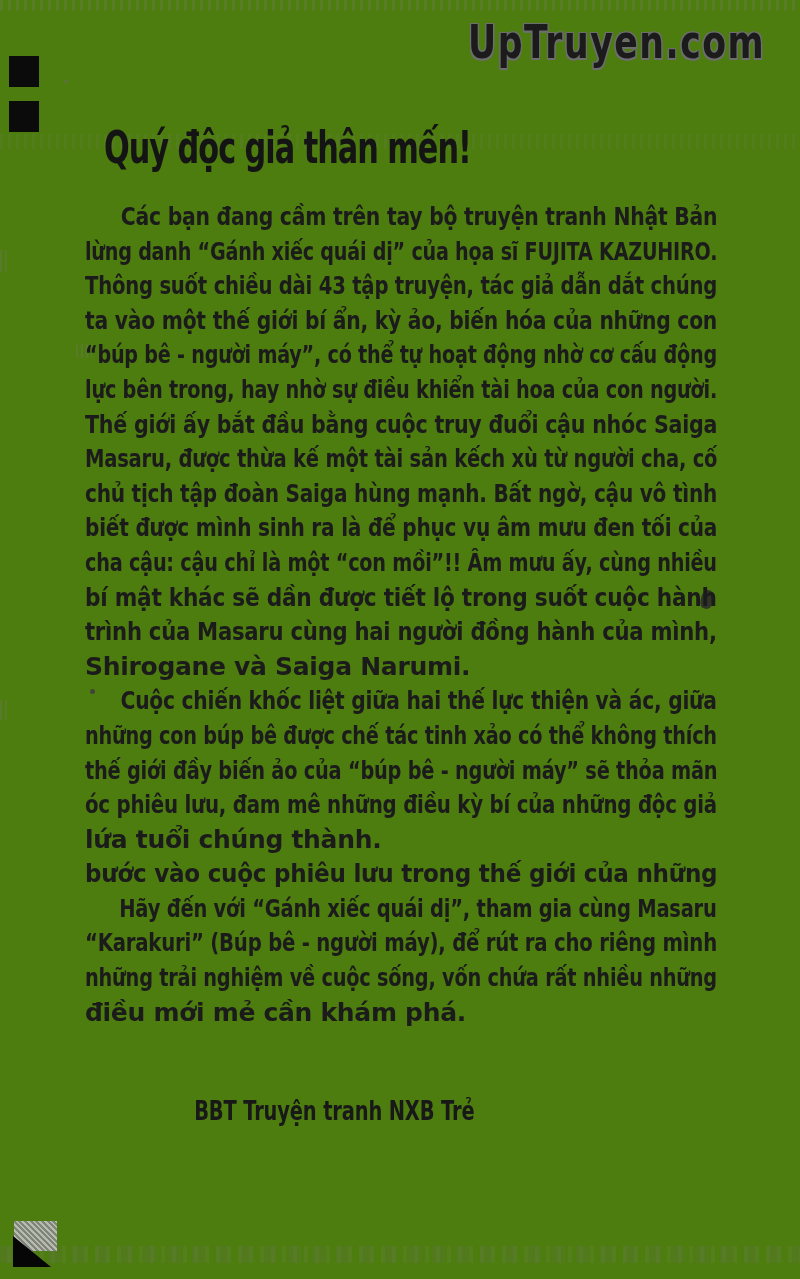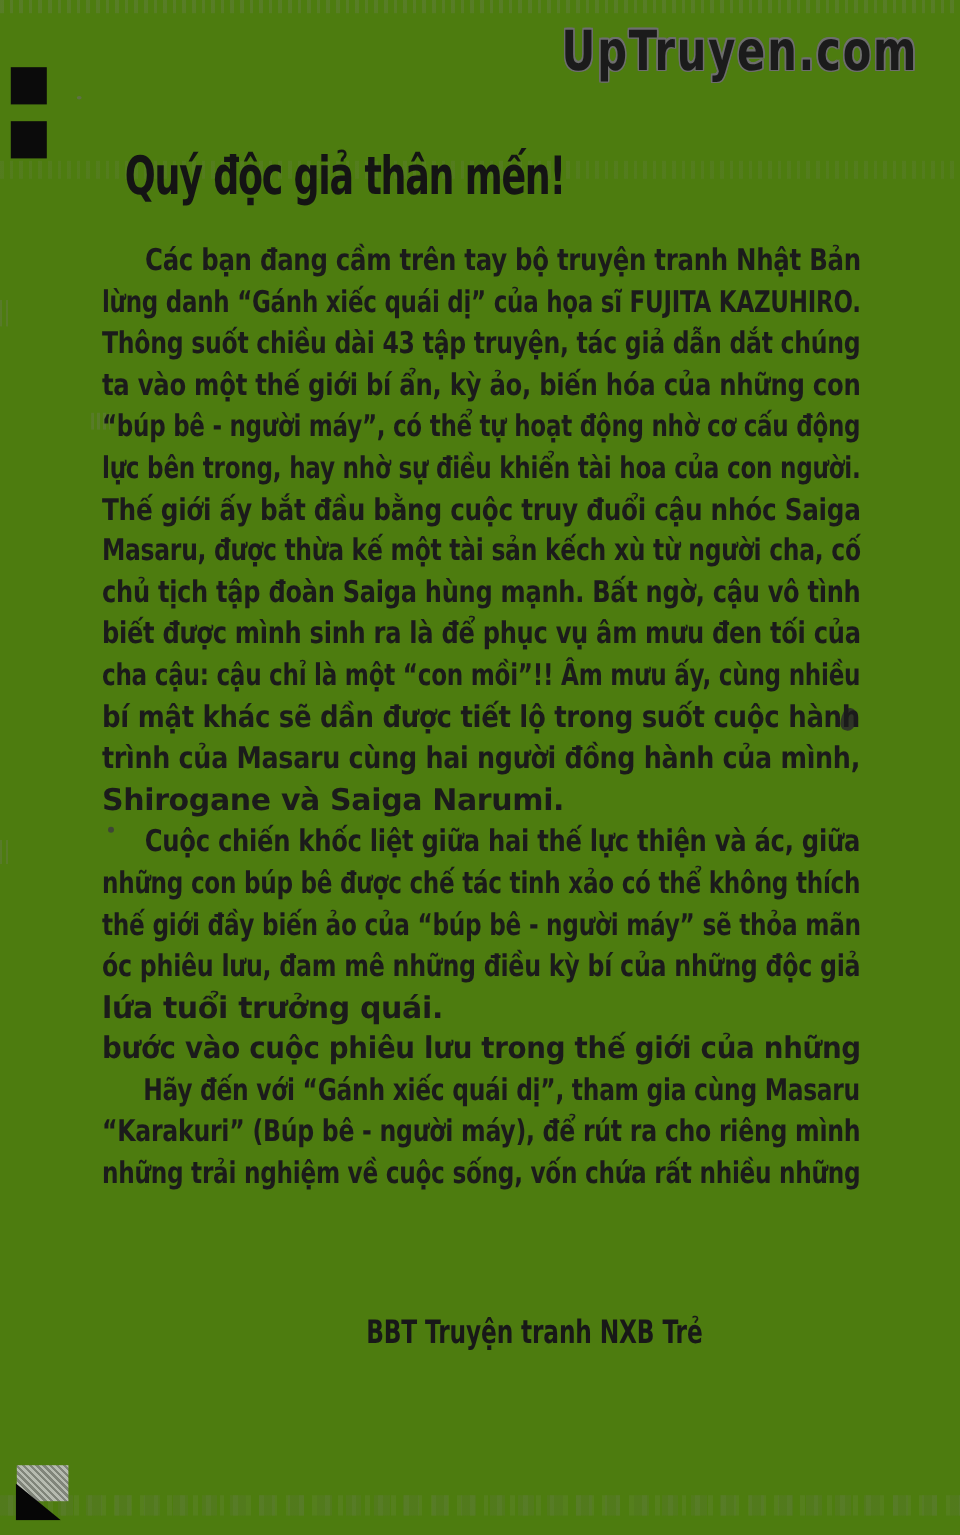--- a/index.html
+++ b/index.html
@@ -70,21 +70,21 @@
   
   .body-text{position:absolute; left:85px; top:200px; width:632px;}
   .text-line{height:34.6px; line-height:34.6px; white-space:nowrap;}
   .line-text{
     display:inline-block; white-space:nowrap; transform-origin:left center;
     font-size:25px; font-weight:700; letter-spacing:-.3px; color:#1b1b1b;
   }
   .indent{display:inline-block; width:44px;}
   
   .signature{
-    position:absolute; left:85px; top:1092px; width:612px; text-align:center;
+    position:absolute; left:85px; top:1092px; width:612px; text-align:left;
     height:38px; line-height:38px; white-space:nowrap;
   }
   .signature .line-text{font-size:27px; letter-spacing:-.2px; transform-origin:right center; color:#181818;}
   .origin-right{transform-origin:right center !important;}
 </style>
 </head>
 <body>
 
 <div class="page">
 
@@ -126,27 +126,28 @@
         <div class="text-line"><span class="line-text" style="transform: scaleX(0.7707);">cha cậu: cậu chỉ là một “con mồi”!! Âm mưu ấy, cùng nhiều</span></div>
         <div class="text-line"><span class="line-text" style="transform: scaleX(0.8669);">bí mật khác sẽ dần được tiết lộ trong suốt cuộc hành</span></div>
         <div class="text-line"><span class="line-text" style="transform: scaleX(0.8472);">trình của Masaru cùng hai người đồng hành của mình,</span></div>
         <div class="text-line"><span class="line-text" style="transform: scaleX(1);">Shirogane và Saiga Narumi.</span></div>
       </div>
     <div>
         <div class="text-line"><span class="line-text" style="transform: scaleX(0.8092);"><span class="indent"></span>Cuộc chiến khốc liệt giữa hai thế lực thiện và ác, giữa</span></div>
         <div class="text-line"><span class="line-text" style="transform: scaleX(0.7717);">những con búp bê được chế tác tinh xảo có thể không thích</span></div>
         <div class="text-line"><span class="line-text" style="transform: scaleX(0.7745);">thế giới đầy biến ảo của “búp bê - người máy” sẽ thỏa mãn</span></div>
         <div class="text-line"><span class="line-text" style="transform: scaleX(0.792);">óc phiêu lưu, đam mê những điều kỳ bí của những độc giả</span></div>
-        <div class="text-line"><span class="line-text" style="transform: scaleX(1);">lứa tuổi trưởng quái.</span></div>
+        <div class="text-line"><span class="line-text" style="transform: scaleX(1);">lứa tuổi chúng thành.</span></div>
       </div>
     <div>
         <div class="text-line"><span class="line-text" style="transform: scaleX(0.924);">bước vào cuộc phiêu lưu trong thế giới của những</span></div>
         <div class="text-line"><span class="line-text" style="transform: scaleX(0.7793);"><span class="indent"></span>Hãy đến với “Gánh xiếc quái dị”, tham gia cùng Masaru</span></div>
         <div class="text-line"><span class="line-text" style="transform: scaleX(0.788);">“Karakuri” (Búp bê - người máy), để rút ra cho riêng mình</span></div>
         <div class="text-line"><span class="line-text" style="transform: scaleX(0.7736);">những trải nghiệm về cuộc sống, vốn chứa rất nhiều những</span></div>
+        <div class="text-line"><span class="line-text" style="transform: scaleX(1);">điều mới mẻ cần khám phá.</span></div>
       </div>
   </div>
 
   <div class="signature">
     <span class="line-text origin-right" style="transform: scaleX(0.7198);">BBT Truyện tranh NXB Trẻ</span>
   </div>
 
 </div>
 
 </body></html>

